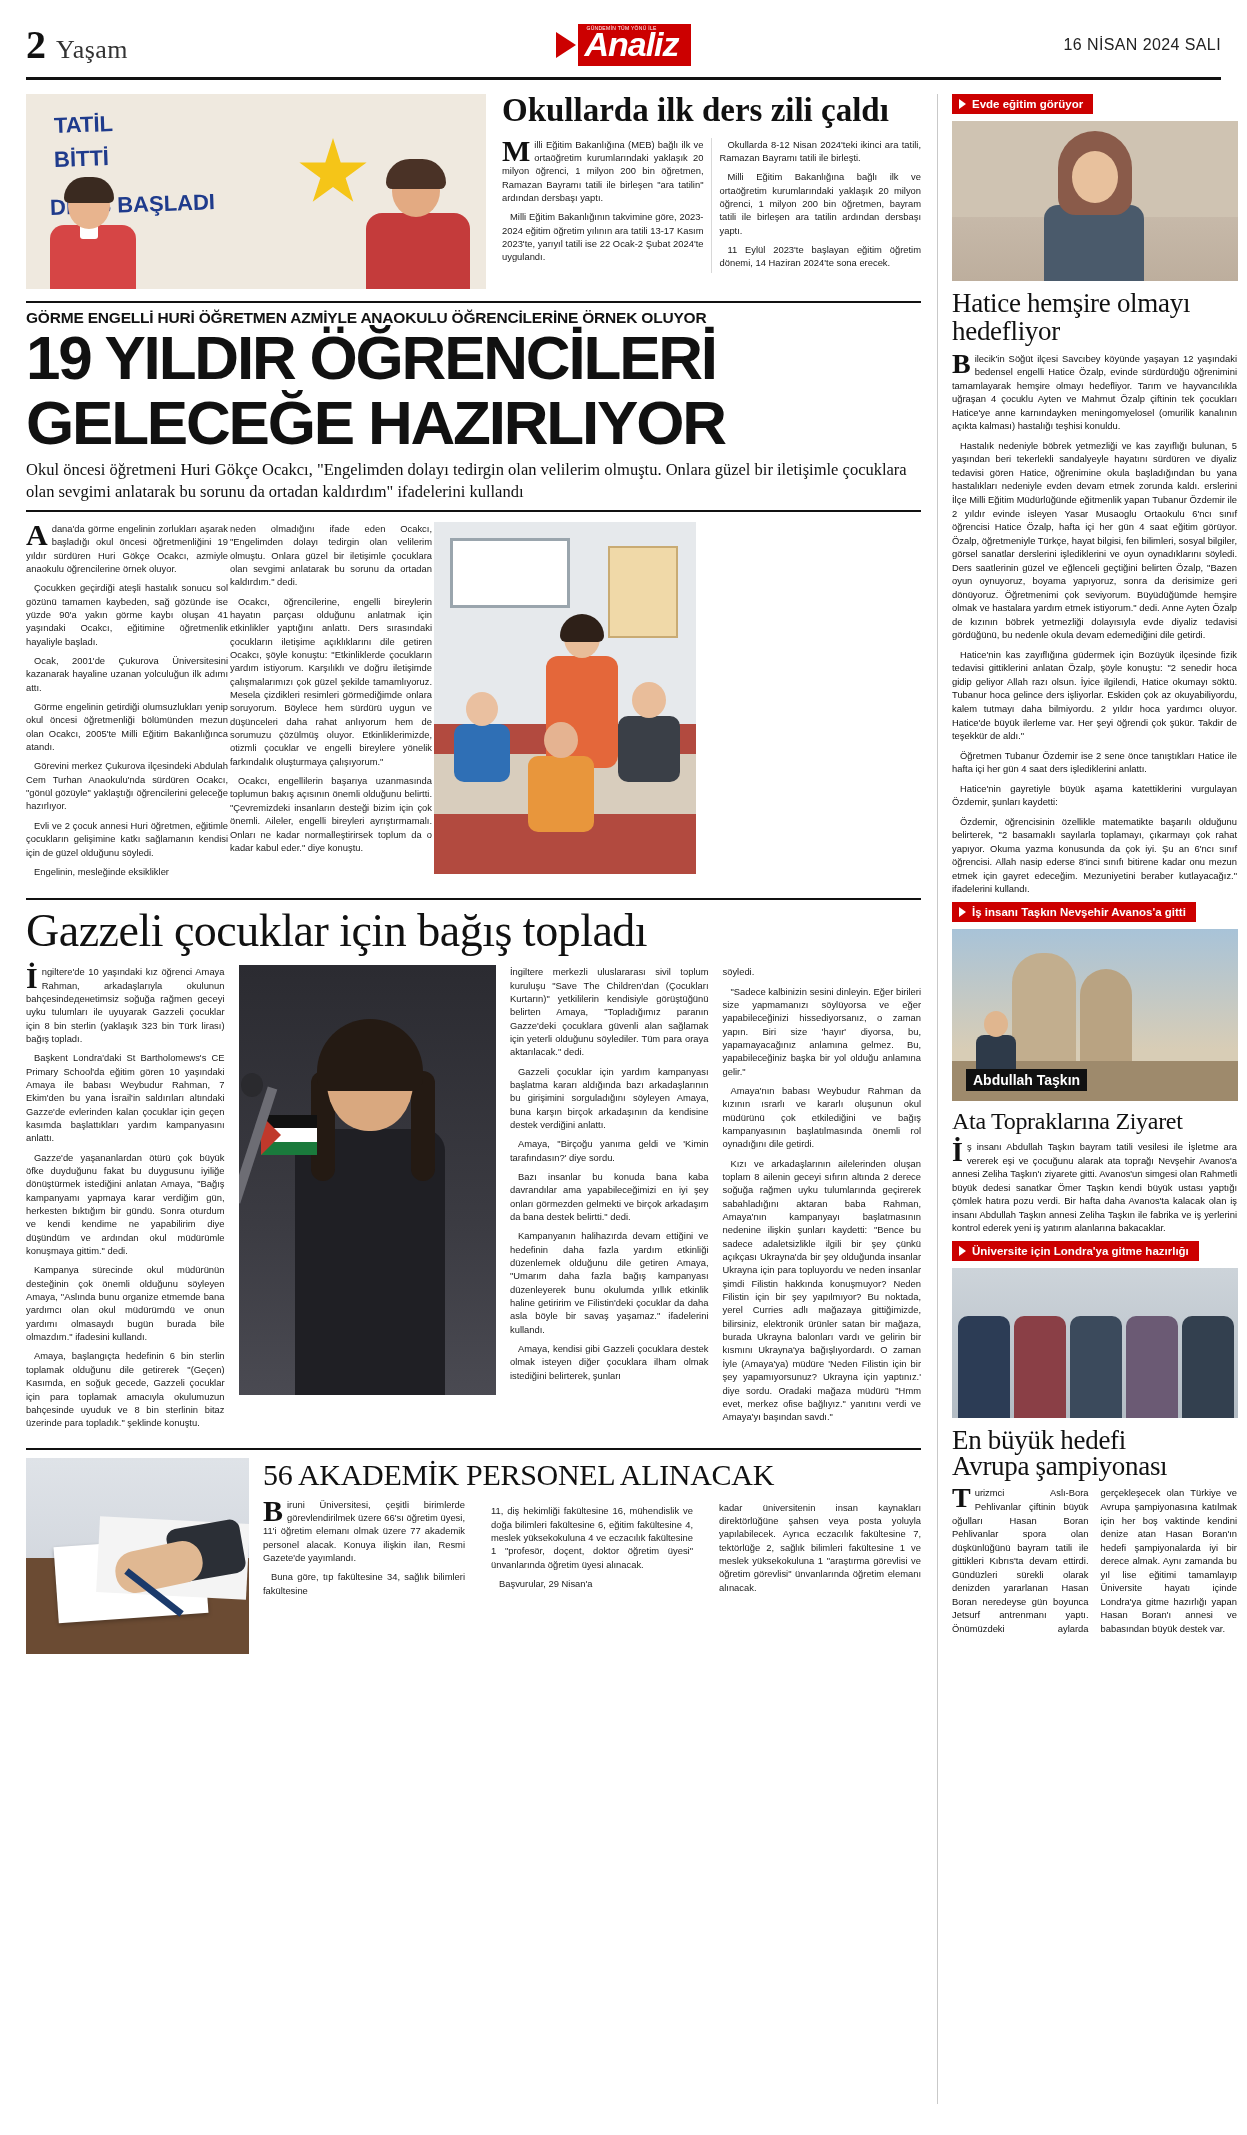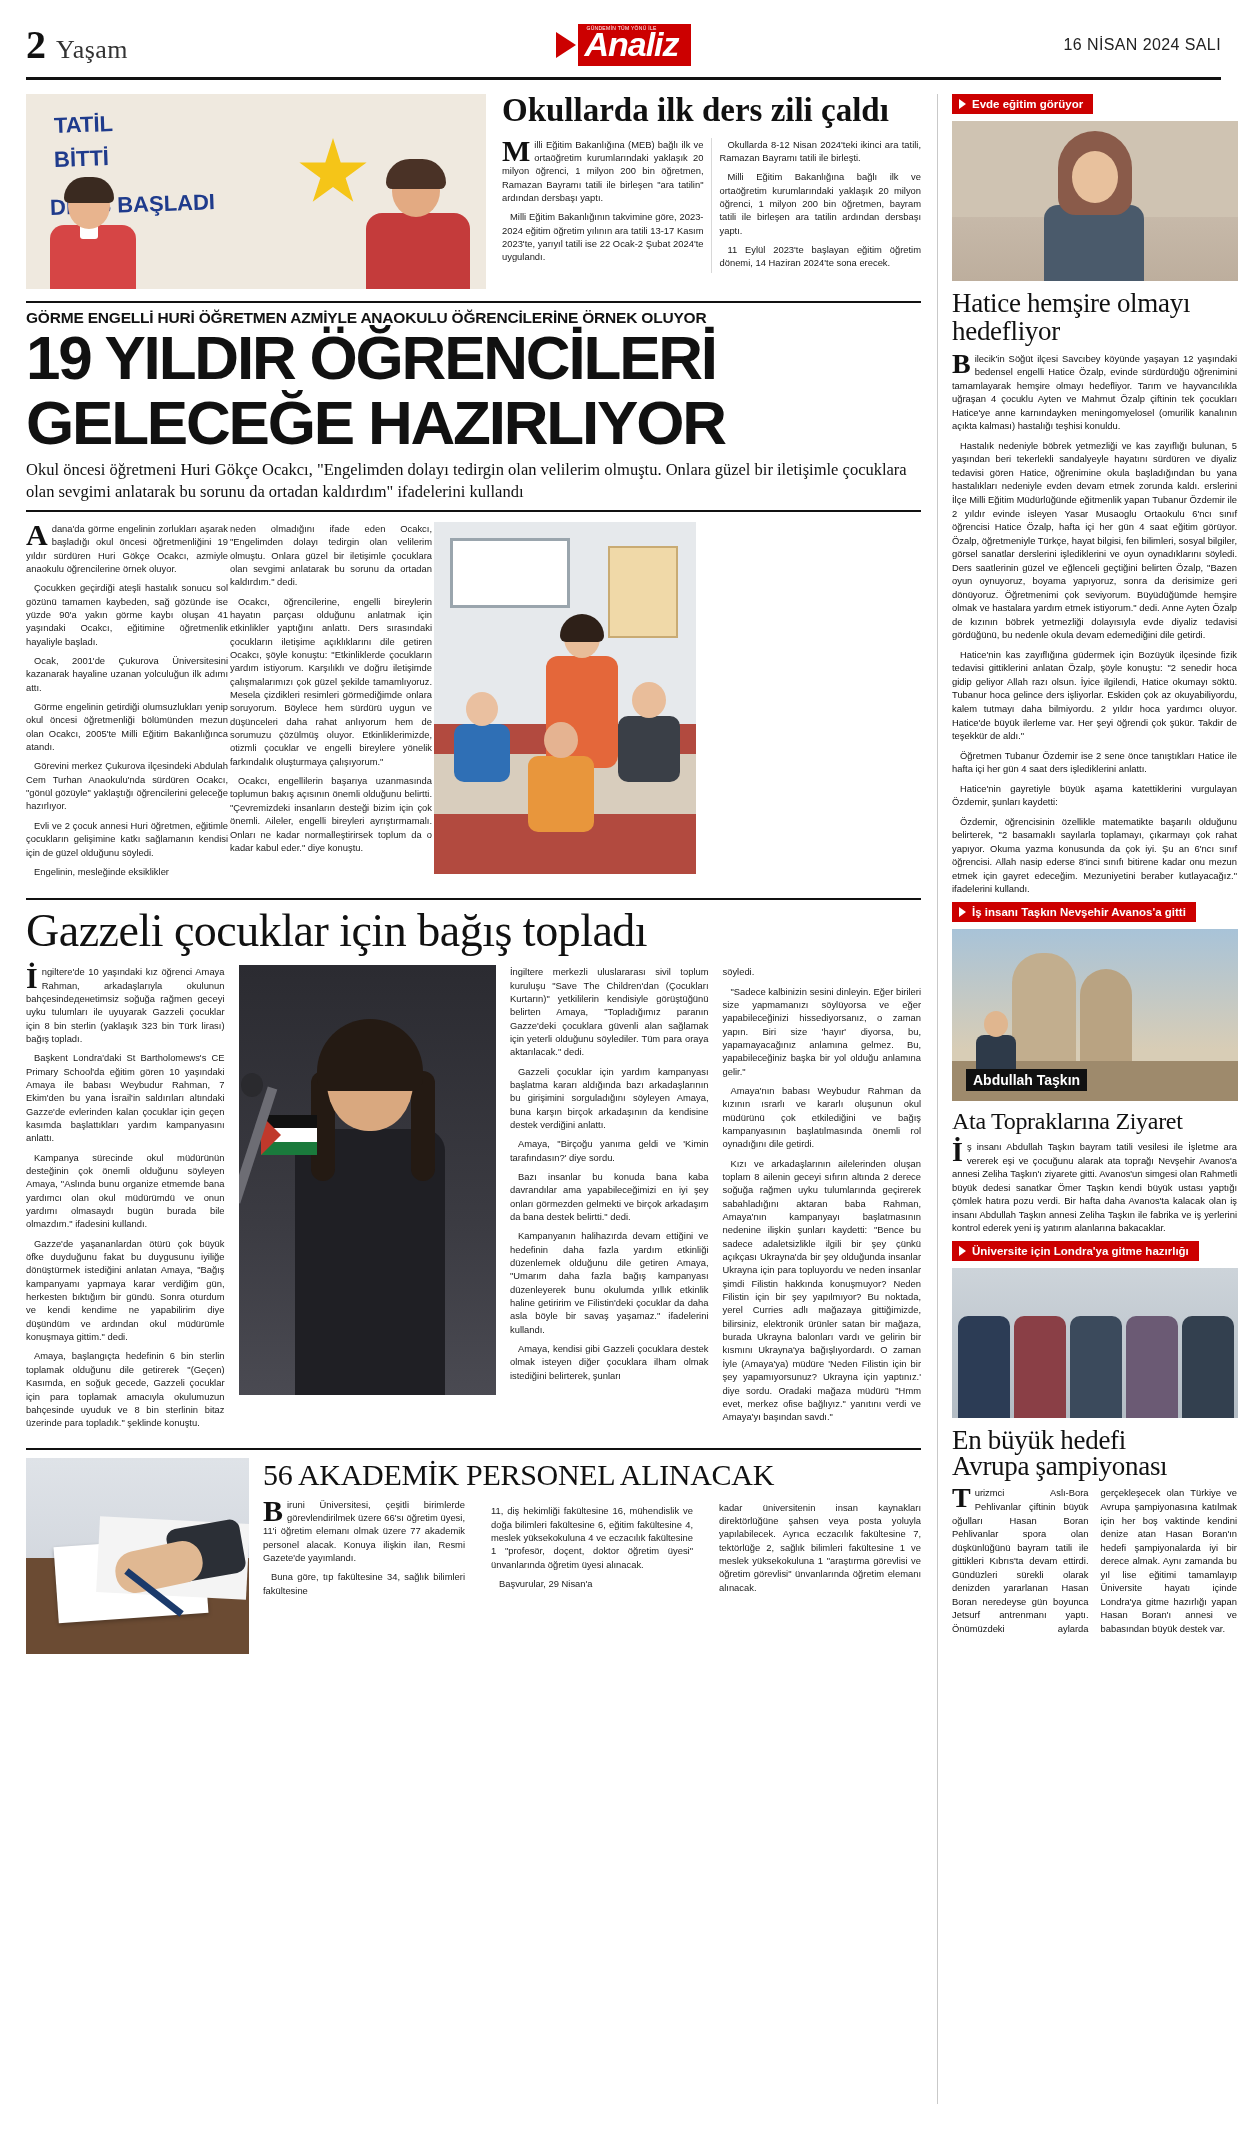--- a/index.html
+++ b/index.html
@@ -361,22 +361,22 @@
             </div>
         </div>
       </div>
 
       <div class="gz-rule"></div>
       <div class="gz-head">Gazzeli çocuklar için bağış topladı</div>
       <div class="gz-body">
         <div class="gz-col bodytext">
           <p class="dropcap noind">İngiltere'de 10 yaşındaki kız öğrenci Amaya Rahman, arkadaşlarıyla okulunun bahçesindeденetimsiz soğuğa rağmen geceyi uyku tulumları ile uyuyarak Gazzeli çocuklar için 8 bin sterlin (yaklaşık 323 bin Türk lirası) bağış topladı.</p>
           <p>Başkent Londra'daki St Bartholomews's CE Primary School'da eğitim gören 10 yaşındaki Amaya ile babası Weybudur Rahman, 7 Ekim'den bu yana İsrail'in saldırıları altındaki Gazze'de evlerinden kalan çocuklar için geçen kasımda başlattıkları yardım kampanyasını anlattı.</p>
+          <p>Gazze'de yaşananlardan ötürü çok büyük öfke duyduğunu fakat bu duygusunu iyiliğe dönüştürmek istediğini anlatan Amaya, "Bağış kampanyamı yapmaya karar verdiğim gün, herkesten bıktığım bir gündü. Sonra oturdum ve kendi kendime ne yapabilirim diye düşündüm ve ardından okul müdürümle konuşmaya gittim." dedi.</p>
           <p>Kampanya sürecinde okul müdürünün desteğinin çok önemli olduğunu söyleyen Amaya, "Aslında bunu organize etmemde bana yardımcı olan okul müdürümdü ve onun yardımı olmasaydı bugün burada bile olmazdım." ifadesini kullandı.</p>
-          <p>Gazze'de yaşananlardan ötürü çok büyük öfke duyduğunu fakat bu duygusunu iyiliğe dönüştürmek istediğini anlatan Amaya, "Bağış kampanyamı yapmaya karar verdiğim gün, herkesten bıktığım bir gündü. Sonra oturdum ve kendi kendime ne yapabilirim diye düşündüm ve ardından okul müdürümle konuşmaya gittim." dedi.</p>
           <p>Amaya, başlangıçta hedefinin 6 bin sterlin toplamak olduğunu dile getirerek "(Geçen) Kasımda, en soğuk gecede, Gazzeli çocuklar için para toplamak amacıyla okulumuzun bahçesinde uyuduk ve 8 bin sterlinin bitaz üzerinde para topladık." şeklinde konuştu.</p>
         </div>
         <div class="gz-photo">
           <div class="gz-girl">
             <div class="body"></div>
             <div class="hair2"></div>
               <div class="hair3"></div>
             <div class="head"></div>
               <div class="hair"></div>
           </div>

